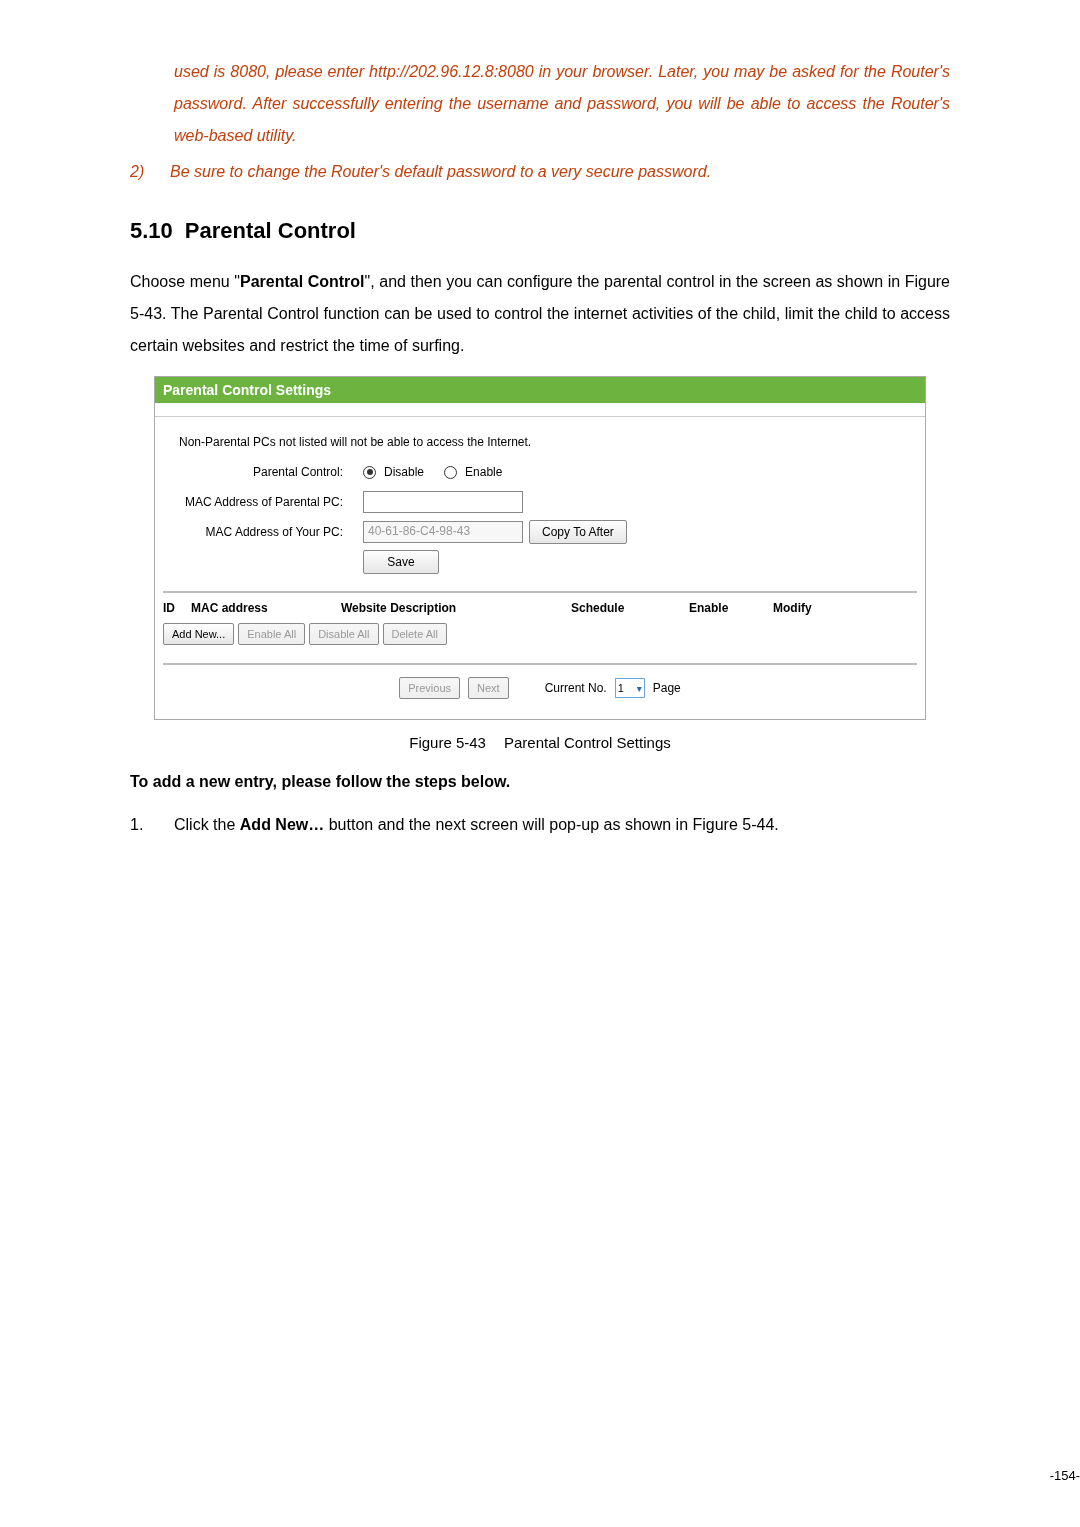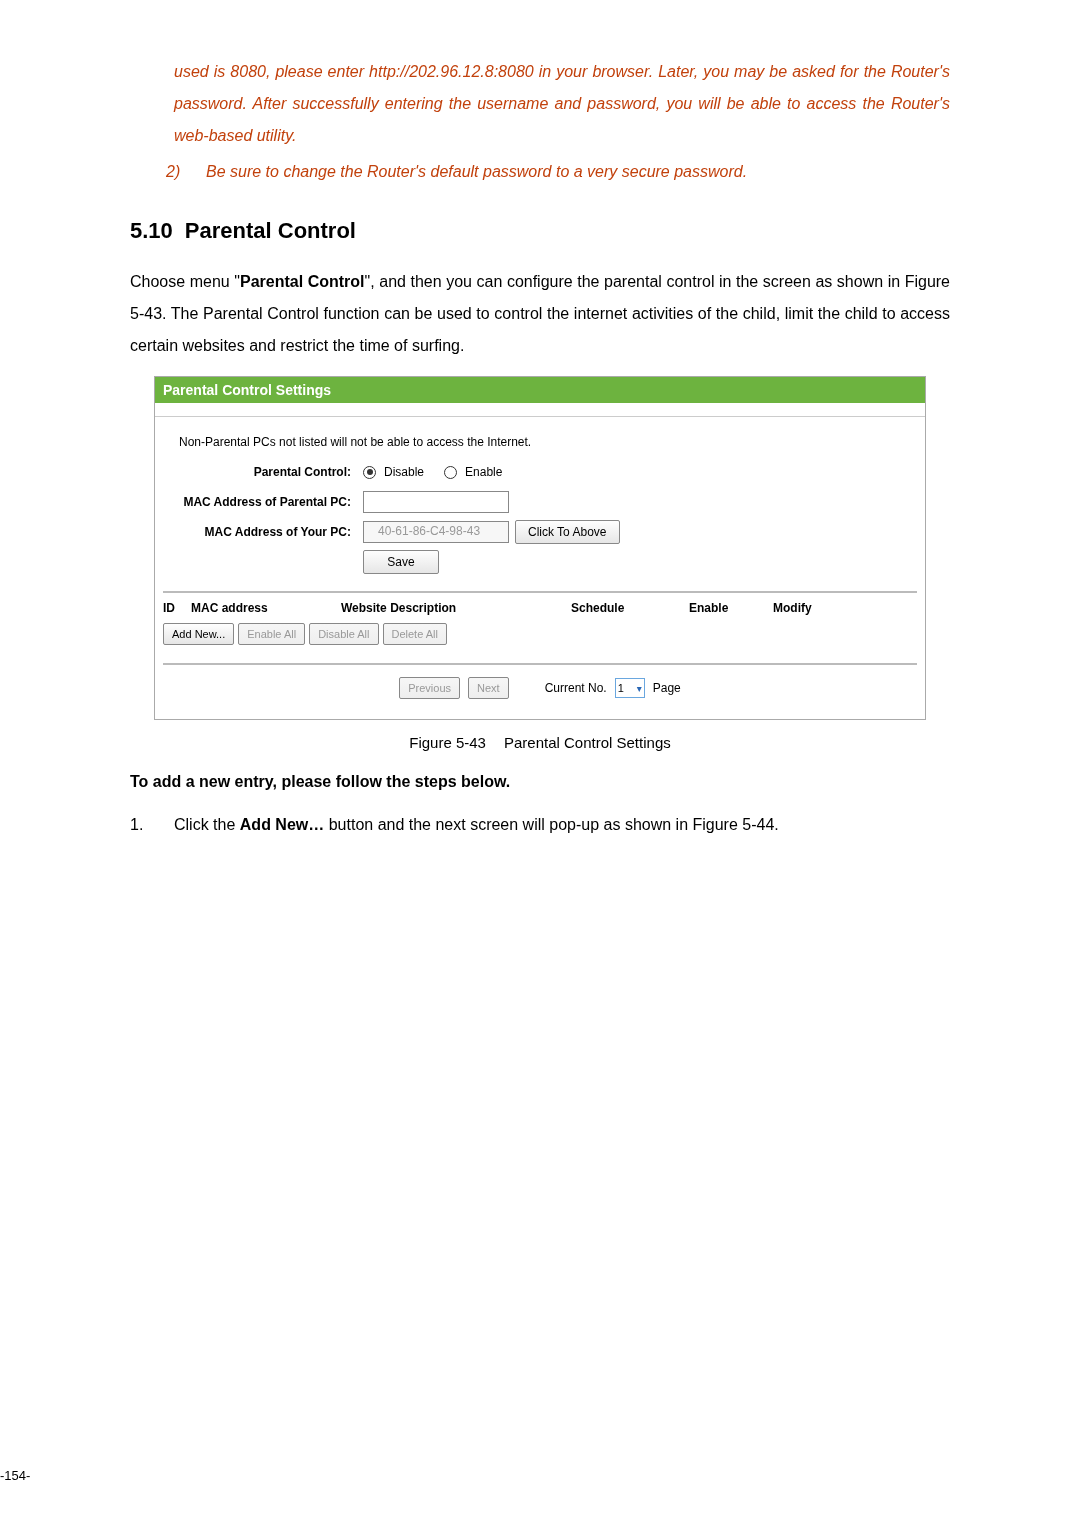--- a/index.html
+++ b/index.html
@@ -47,21 +47,20 @@
     line-height: 2.0;
     text-align: justify;
     color: #c2410c;
     font-style: italic;
   }
   .body-text .indent {
     padding-left: 44px;
   }
   .list-2 {
     padding-left: 0;
-    margin-left: 36px;
   }
   .list-2 .num {
     display: inline-block;
     width: 40px;
     vertical-align: top;
   }
   .section-heading {
     font-size: 22px;
     font-weight: bold;
     margin: 30px 0 22px 0;
@@ -97,23 +96,23 @@
     padding: 14px 8px 10px 8px;
   }
   .note-row {
     font-size: 12px;
     margin: 4px 0 8px 16px;
   }
   .form-row { display: flex; align-items: center; min-height: 30px; }
   .form-label {
     width: 200px;
     text-align: right;
-    font-weight: bold;
-    font-size: 12px;
-    padding-right: 12px;
+    font-weight: normal;
+    font-size: 12px;
+    padding-right: 20px;
   }
   .form-ctl { display: flex; align-items: center; gap: 6px; }
   .radio {
     width: 13px; height: 13px;
     border-radius: 50%;
     border: 1.5px solid #333;
     display: inline-flex;
     align-items: center;
     justify-content: center;
     margin-right: 2px;
@@ -121,22 +120,22 @@
   .radio.sel::after {
     content: "";
     width: 6px; height: 6px;
     background: #333;
     border-radius: 50%;
     display: block;
   }
   .txt-input {
     border: 1px solid #888;
     height: 22px;
-    width: 146px;
-    padding: 2px 14px;
+    width: 160px;
+    padding: 2px 4px;
     font-size: 12px;
     color: #666;
     background: #f7f7f7;
   }
   .txt-input.enabled { background: #fff; color: #888; }
   .txt-input.grey { color: #999; }
   .btn {
     border: 1px solid #888;
     background: linear-gradient(#fefefe,#e6e6e6);
     height: 24px;
@@ -213,21 +212,21 @@
     line-height: 2.0;
     display: flex;
   }
   .step-line .num { width: 44px; }
   .step-line .tx { flex: 1; }
   .pgno {
     position: absolute;
     bottom: 44px;
     left: 0;
     width: 100%;
-    text-align: left;
+    text-align: right;
     font-size: 13px;
   }
 </style>
 </head>
 <body>
 
 <div class="page">
 
 
   <div class="body-text">
@@ -267,21 +266,21 @@
         <div class="form-label">MAC Address of Parental PC:</div>
         <div class="form-ctl">
           <div class="txt-input enabled"></div>
         </div>
       </div>
 
       <div class="form-row">
         <div class="form-label">MAC Address of Your PC:</div>
         <div class="form-ctl">
           <div class="txt-input grey">40-61-86-C4-98-43</div>
-          <button class="btn">Click To Above</button>
+          <button class="btn">Copy To After</button>
         </div>
       </div>
 
       <div class="form-row">
         <div class="form-label"></div>
         <div class="form-ctl">
           <button class="btn" style="width:76px">Save</button>
         </div>
       </div>
 

